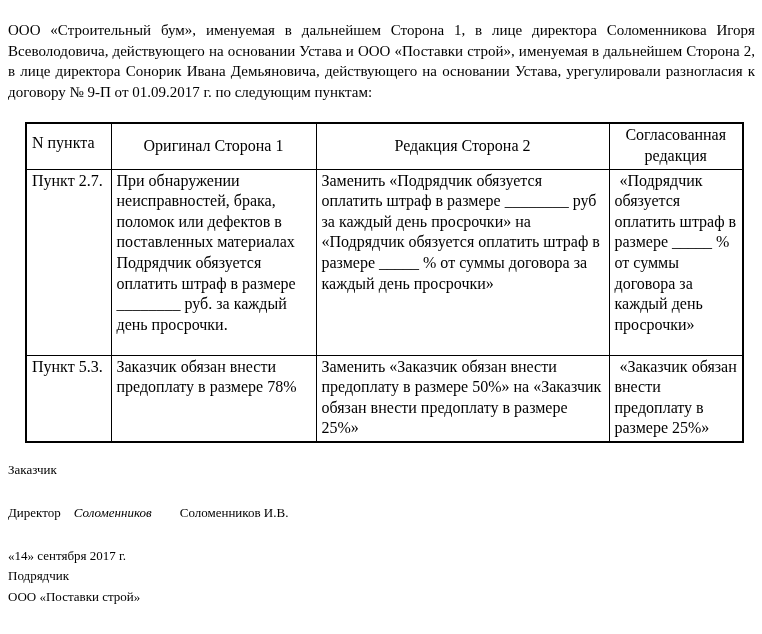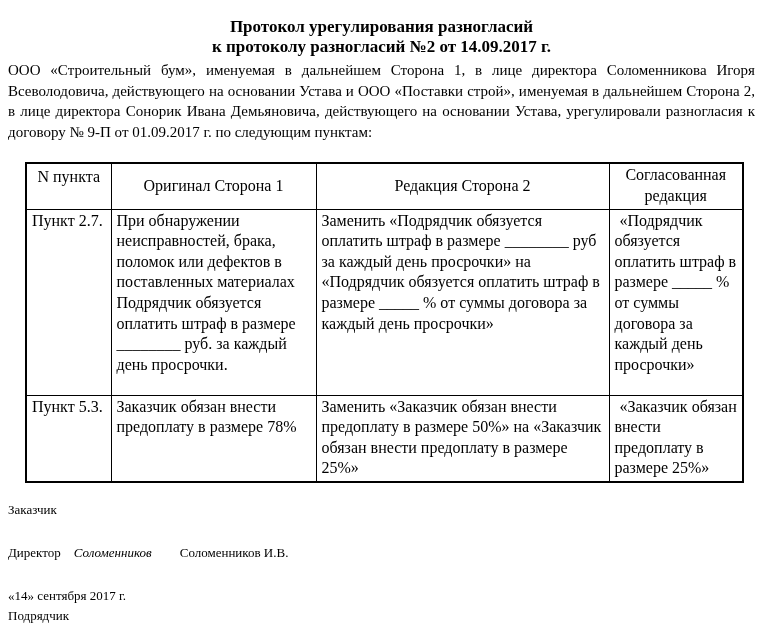--- a/index.html
+++ b/index.html
@@ -43,21 +43,21 @@
     line-height: 20.6px;
     padding: 1px 5px 2px 5px;
     font-weight: normal;
     overflow: hidden;
   }
   table.disagreements th {
     text-align: center;
     vertical-align: middle;
     height: 42px;
   }
-  table.disagreements th.c1 { vertical-align: top; text-align: center; padding-top: 3px; }
+  table.disagreements th.c1 { vertical-align: top; text-align: left; padding-top: 9px; }
   table.disagreements td {
     text-align: left;
     vertical-align: top;
   }
   col.c1 { width: 85px; }
   col.c2 { width: 205px; }
   col.c3 { width: 293px; }
   col.c4 { width: 134px; }
   tr.r1 td { height: 186px; }
   tr.r2 td { height: 80px; }
@@ -79,24 +79,20 @@
   .left  .handwritten { margin-left: 13px; }
   .left  .printed     { margin-left: 28px; }
   .right .handwritten { margin-left: 1px; }
   .right .printed     { margin-left: 45px; }
 </style>
 </head>
 <body>
 
 <div class="page">
 
-  <div class="doc-title">
-    <div>Протокол урегулирования разногласий</div>
-    <div>к протоколу разногласий №2 от 14.09.2017 г.</div>
-  </div>
 
   <p class="intro">ООО «Строительный бум», именуемая в дальнейшем Сторона 1, в лице директора Соломенникова Игоря Всеволодовича, действующего на основании Устава и ООО «Поставки строй», именуемая в дальнейшем Сторона 2, в лице директора Сонорик Ивана Демьяновича, действующего на основании Устава, урегулировали разногласия к договору № 9-П от 01.09.2017 г. по следующим пунктам:</p>
 
   <table class="disagreements">
     <colgroup>
       <col class="c1">
         <col class="c2">
         <col class="c3">
         <col class="c4">
     </colgroup>
@@ -129,20 +125,21 @@
     <div class="sig-col left">
       <div>Заказчик</div>
       <div class="sig-director">
         <span>Директор</span><span class="handwritten">Соломенников</span><span class="printed">Соломенников И.В.</span>
       </div>
       <div class="sig-date">«14» сентября 2017 г.</div>
     </div>
 
     <div class="sig-col right">
       <div>Подрядчик</div>
+      <div>ООО «Поставки строй»</div>
       <div class="sig-director">
         <span>Директор</span><span class="handwritten">Сонорик</span><span class="printed">Сонорик И.В.</span>
       </div>
       <div class="sig-date">«14» сентября 2017 г.</div>
     </div>
 
   </div>
 
 </div>
 

